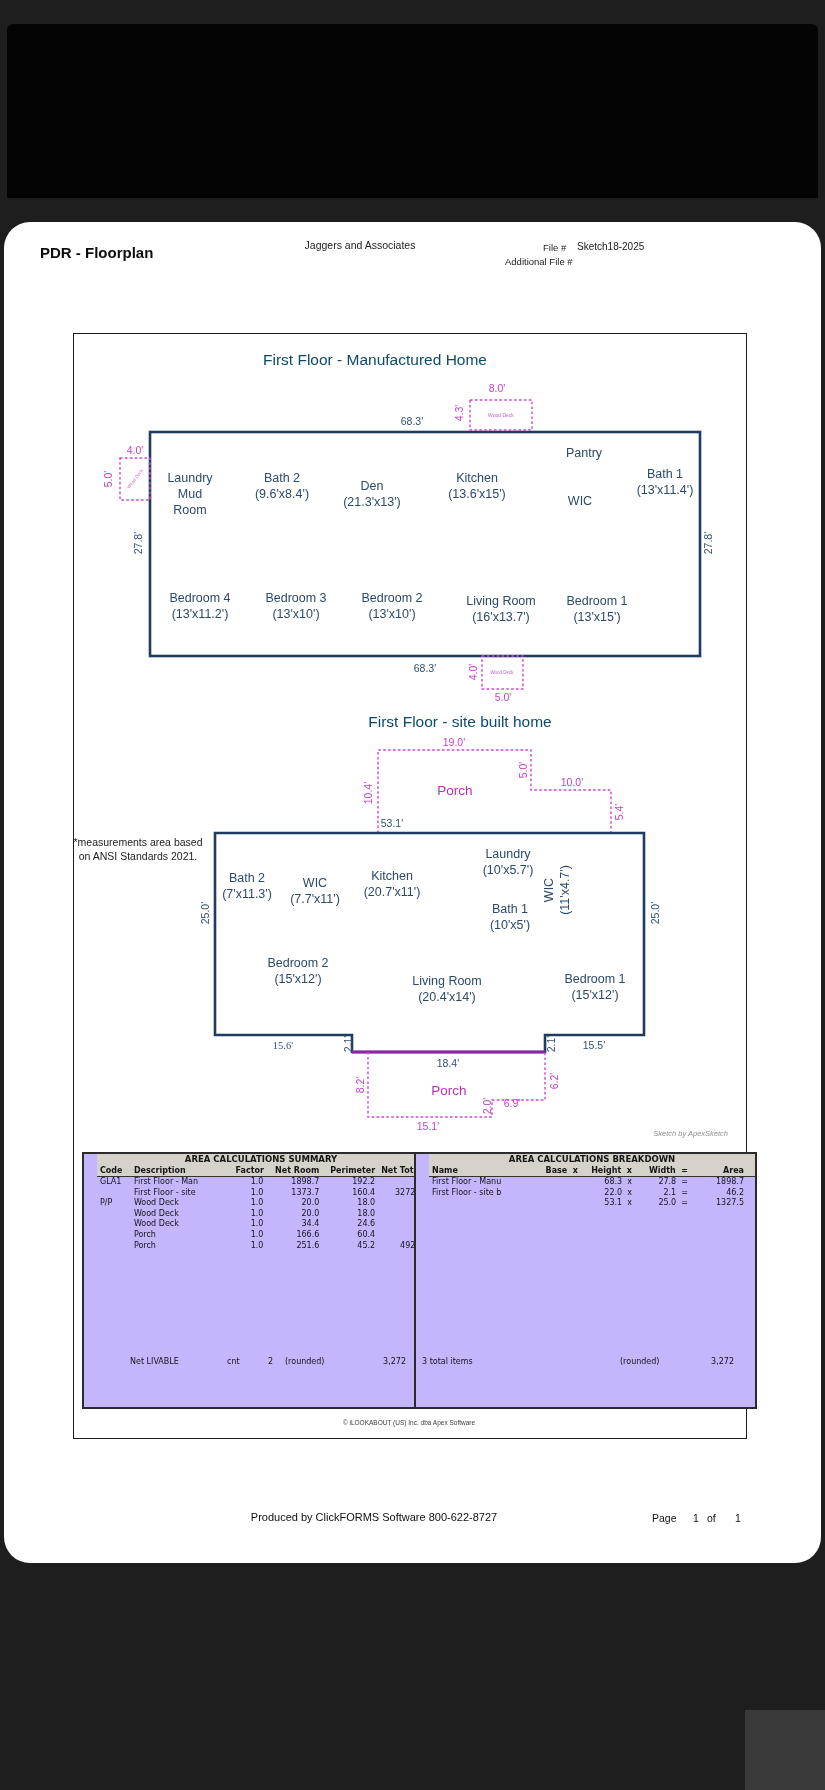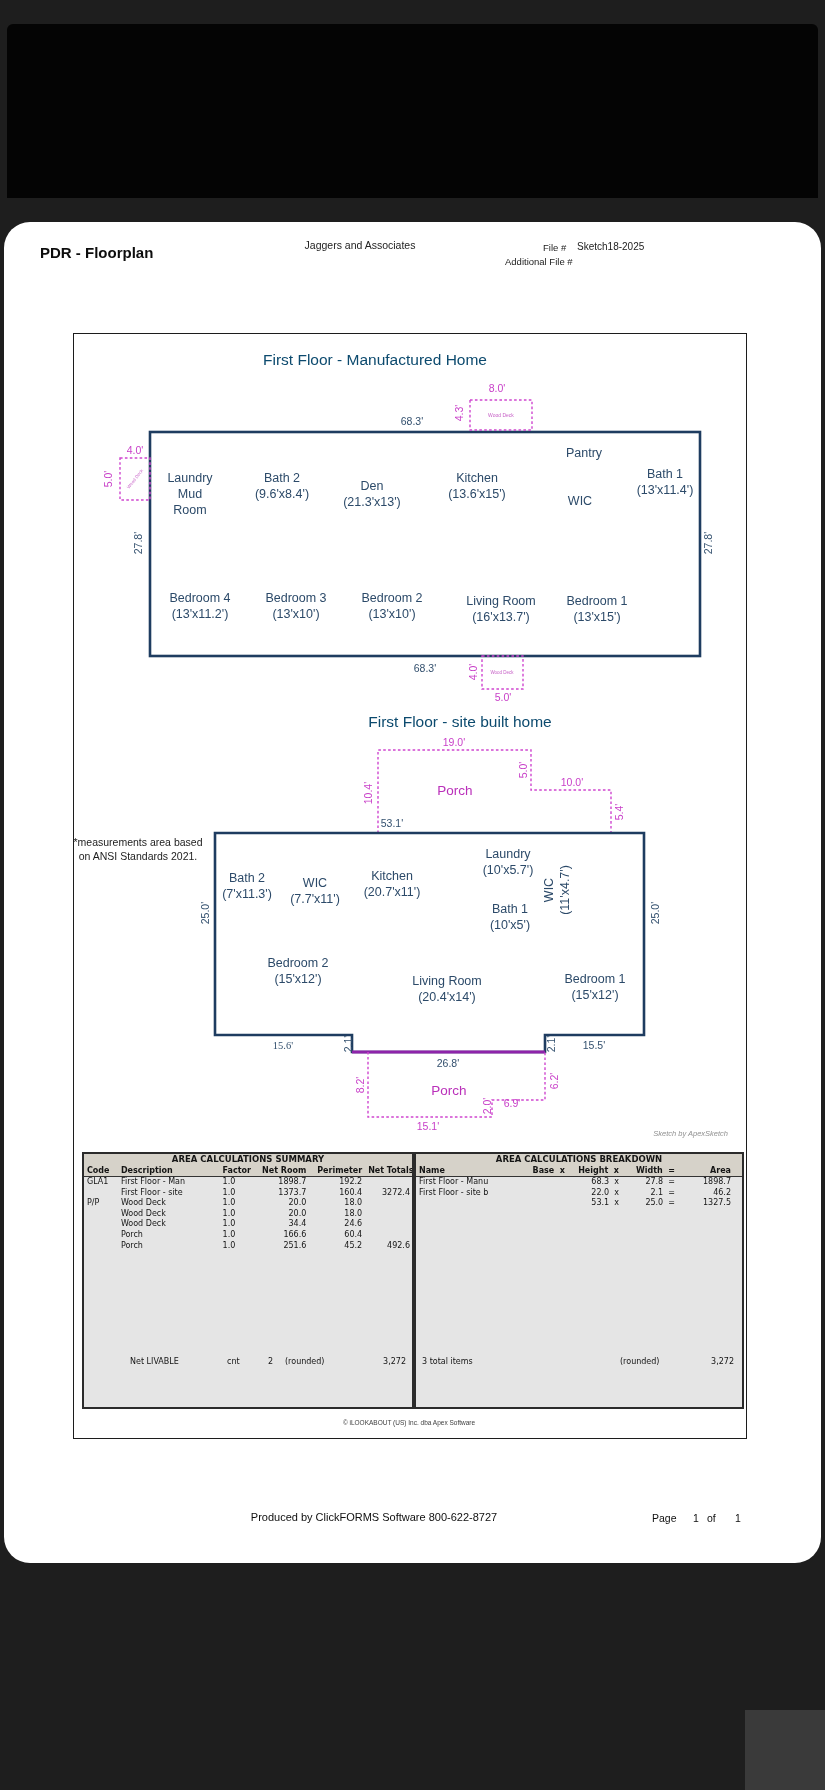--- a/index.html
+++ b/index.html
@@ -30,28 +30,28 @@
   .decklabel{position:absolute;transform:translate(-50%,-50%);font-size:5px;color:#c65fc6;white-space:nowrap;}
   .decklabel.diag{transform:translate(-50%,-50%) rotate(-52deg);font-size:4.5px;}
   .porchlabel{position:absolute;transform:translate(-50%,-50%);font-size:13.5px;color:#ba30ba;white-space:nowrap;}
   .room{position:absolute;transform:translateX(-50%);text-align:center;color:#2c4a69;font-size:12.5px;line-height:16px;white-space:nowrap;}
   .room .nm{display:block;white-space:pre-line;}
   .room .size{display:block;}
   .room.v{transform:translate(-50%,-50%) rotate(-90deg);}
   .note{position:absolute;transform:translateX(-50%);font-size:10.5px;color:#1c1c1c;text-align:center;line-height:14px;white-space:pre-line;margin-top:12px;}
   .credit{position:absolute;font-size:7.5px;color:#909090;text-align:right;}
   
-  .tbox{position:absolute;border:2px solid #2b2b2b;background:#e5e5e5;font-family:"DejaVu Sans",sans-serif;font-size:8px;color:#141414;}
+  .tbox{position:absolute;border:2px solid #2b2b2b;background:#c4b5fd;font-family:"DejaVu Sans",sans-serif;font-size:8px;color:#141414;padding-left:13px;}
   .ttitle{height:11px;line-height:11px;background:#d6d2c9;font-weight:bold;text-align:center;font-size:8.5px;}
   .thead{display:flex;height:11px;line-height:11px;background:#d6d2c9;font-weight:bold;border-bottom:1.5px solid #333;}
   .trow{display:flex;height:10.6px;line-height:10.6px;}
   .tcell{white-space:pre;overflow:hidden;}
   .summary .c0{width:34px;padding-left:3px;}
   .summary .c1{width:102px;}
-  .summary .c2{width:36px;padding-right:8px;box-sizing:border-box;}
+  .summary .c2{width:36px;text-align:right;padding-right:8px;box-sizing:border-box;}
   .summary .c3{width:52px;text-align:right;padding-right:4px;box-sizing:border-box;}
   .summary .c4{width:58px;text-align:right;padding-right:6px;box-sizing:border-box;}
   .summary .c5{width:44px;text-align:right;padding-right:2px;box-sizing:border-box;}
   .breakdown .c0{width:112px;padding-left:3px;}
   .breakdown .c1{width:34px;text-align:right;}
   .breakdown .c2{width:54px;text-align:right;}
   .breakdown .c3{width:56px;text-align:right;}
   .breakdown .c4{width:58px;text-align:right;padding-right:2px;box-sizing:border-box;}
   .tfoot{position:absolute;left:0;top:203px;width:100%;height:12px;}
   .tfoot span{position:absolute;top:0;white-space:pre;}
@@ -168,21 +168,21 @@
       <div class="dim m v" style="left:323px;top:500px;">10.4'</div>
       <div class="dim m v" style="left:478px;top:477px;">5.0'</div>
       <div class="dim m" style="left:527px;top:489px;">10.0'</div>
       <div class="dim m v" style="left:574px;top:519px;">5.4'</div>
       <div class="porchlabel" style="left:410px;top:497px;">Porch</div>
       <div class="dim n" style="left:347px;top:530px;">53.1'</div>
       <div class="dim n v" style="left:160px;top:620px;">25.0'</div>
       <div class="dim n v" style="left:610px;top:620px;">25.0'</div>
       <div class="dim n" style="left:238px;top:752px;font-family:Liberation Serif, serif;">15.6'</div>
       <div class="dim n v" style="left:303px;top:751px;">2.1'</div>
-      <div class="dim n" style="left:403px;top:770px;">26.8'</div>
+      <div class="dim n" style="left:403px;top:770px;">18.4'</div>
       <div class="dim n v" style="left:506px;top:751px;">2.1'</div>
       <div class="dim n" style="left:549px;top:752px;">15.5'</div>
       <div class="dim m v" style="left:315px;top:792px;">8.2'</div>
       <div class="dim m v" style="left:509px;top:788px;">6.2'</div>
       <div class="porchlabel" style="left:404px;top:797px;">Porch</div>
       <div class="dim m v" style="left:442px;top:813px;">2.0'</div>
       <div class="dim m" style="left:467px;top:810px;">6.9'</div>
       <div class="dim m" style="left:383px;top:833px;">15.1'</div>
 
       <div class="room" style="left:202px;top:577px;">

